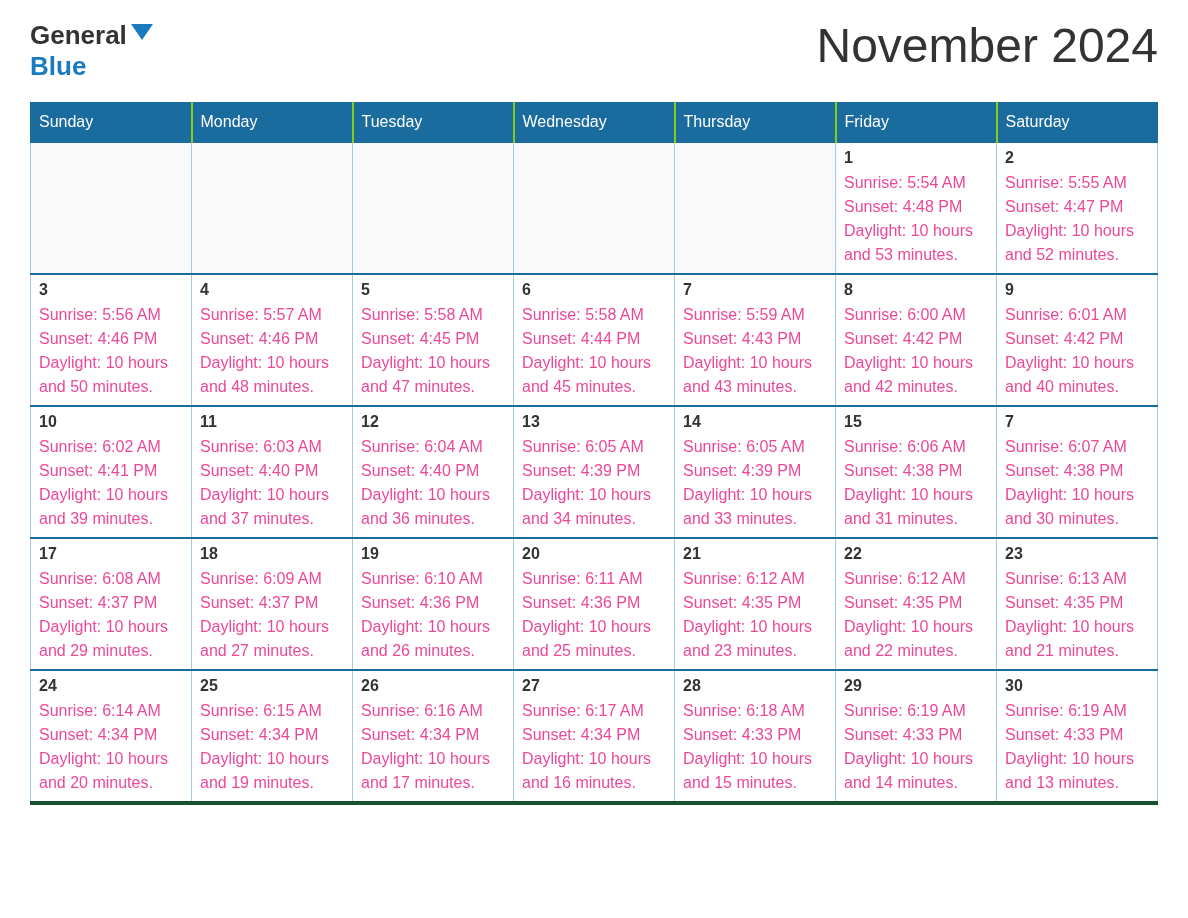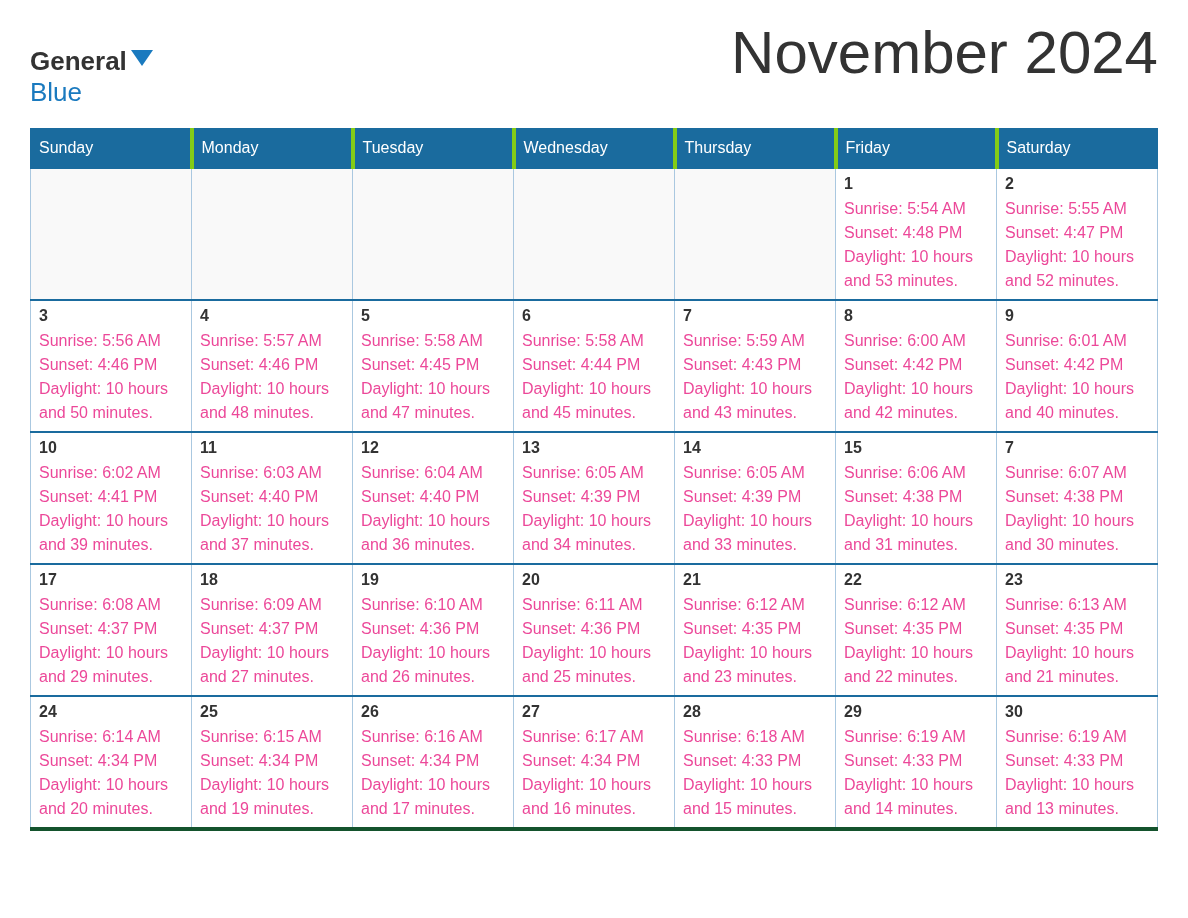--- a/index.html
+++ b/index.html
@@ -22,30 +22,30 @@
       flex-direction: column;
       align-items: flex-start;
     }
     .logo-general {
       font-size: 26px;
       font-weight: bold;
       color: #333;
     }
     .logo-blue {
       font-size: 26px;
-      font-weight: normal;
+      font-weight: bold;
       color: #1a7abf;
       display: flex;
       align-items: center;
     }
     .title-section {
       text-align: right;
     }
     .month-title {
-      font-size: 60px;
+      font-size: 48px;
       font-weight: normal;
       color: #333;
       line-height: 1.1;
       margin-left: 28px;
     }
     .location-title {
       font-size: 22px;
       color: #555;
       margin-top: 4px;
     }
@@ -54,21 +54,21 @@
       border-collapse: collapse;
       border: 1px solid #1a6b9e;
     }
     .calendar th {
       background-color: #1a6b9e;
       color: #fff;
       padding: 10px 8px;
       text-align: left;
       font-size: 16px;
       font-weight: normal;
-      border-right: 4px solid #84cc16;
+      border-right: 2px solid #84cc16;
     }
     .calendar th:last-child {
       border-right: none;
     }
     .calendar td {
       vertical-align: top;
       padding: 6px 8px;
       border: 1px solid #aac8e0;
       width: 14.28%;
       min-height: 100px;
@@ -93,21 +93,21 @@
     }
     .calendar tbody tr:last-child {
       border-bottom: 4px solid #14532d;
     }
   </style>
 </head>
 <body>
 
 <div class="header">
   <div class="logo">
-    <div style="display:flex; align-items:center;margin-top:26px;">
+    <div style="display:flex; align-items:center;">
       <span class="logo-general">General</span>
       <span style="display:inline-block; margin-left:4px; position:relative; top:-2px;">
         <svg width="22" height="16" viewBox="0 0 22 16">
           <polygon points="0,0 22,0 11,16" fill="#1a7abf"></polygon>
         </svg>
       </span>
     </div>
     <span class="logo-blue">Blue</span>
   </div>
   <div class="title-section">

